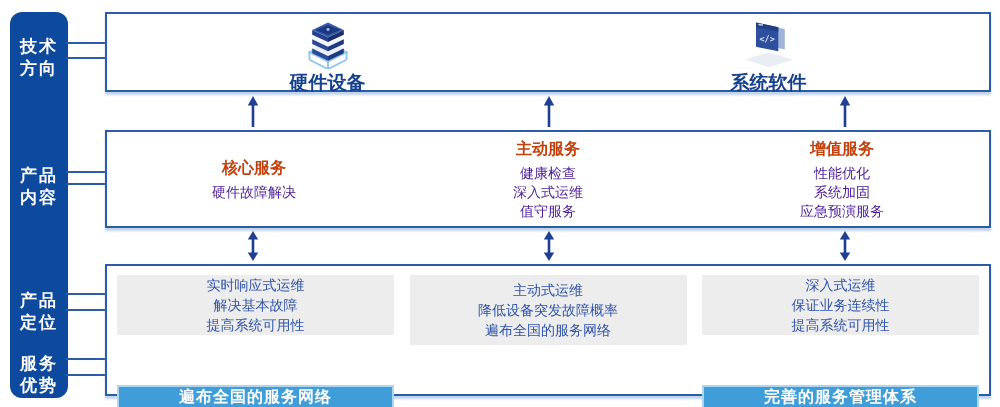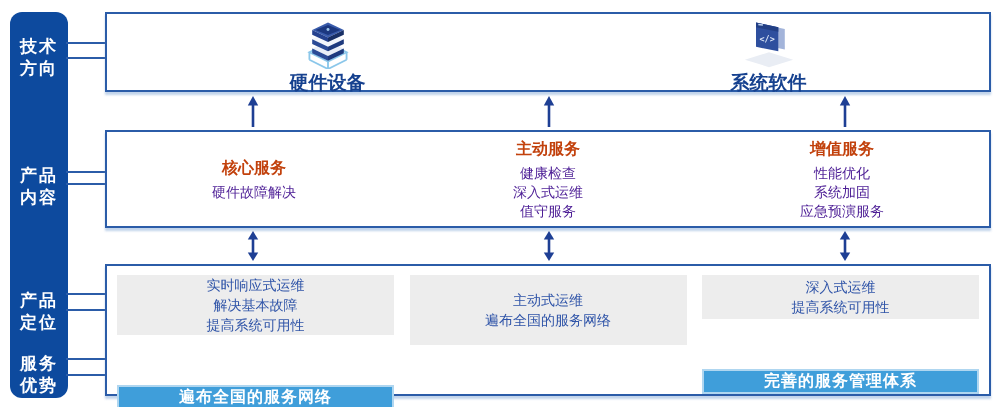--- a/index.html
+++ b/index.html
@@ -191,26 +191,28 @@
         <div class="pos-line">实时响应式运维</div>
         <div class="pos-line">解决基本故障</div>
         <div class="pos-line">提高系统可用性</div>
       </div>
       <div class="adv-bar">遍布全国的服务网络</div>
     </div>
 
     <div class="pos-col">
       <div class="pos-panel">
         <div class="pos-line">主动式运维</div>
+        <div class="pos-line">降低设备突发故障概率</div>
         <div class="pos-line">遍布全国的服务网络</div>
       </div>
     </div>
 
     <div class="pos-col">
       <div class="pos-panel">
         <div class="pos-line">深入式运维</div>
+        <div class="pos-line">保证业务连续性</div>
         <div class="pos-line">提高系统可用性</div>
       </div>
       <div class="adv-bar">完善的服务管理体系</div>
     </div>
   </div>
 
 </div>
 
 </body></html>

